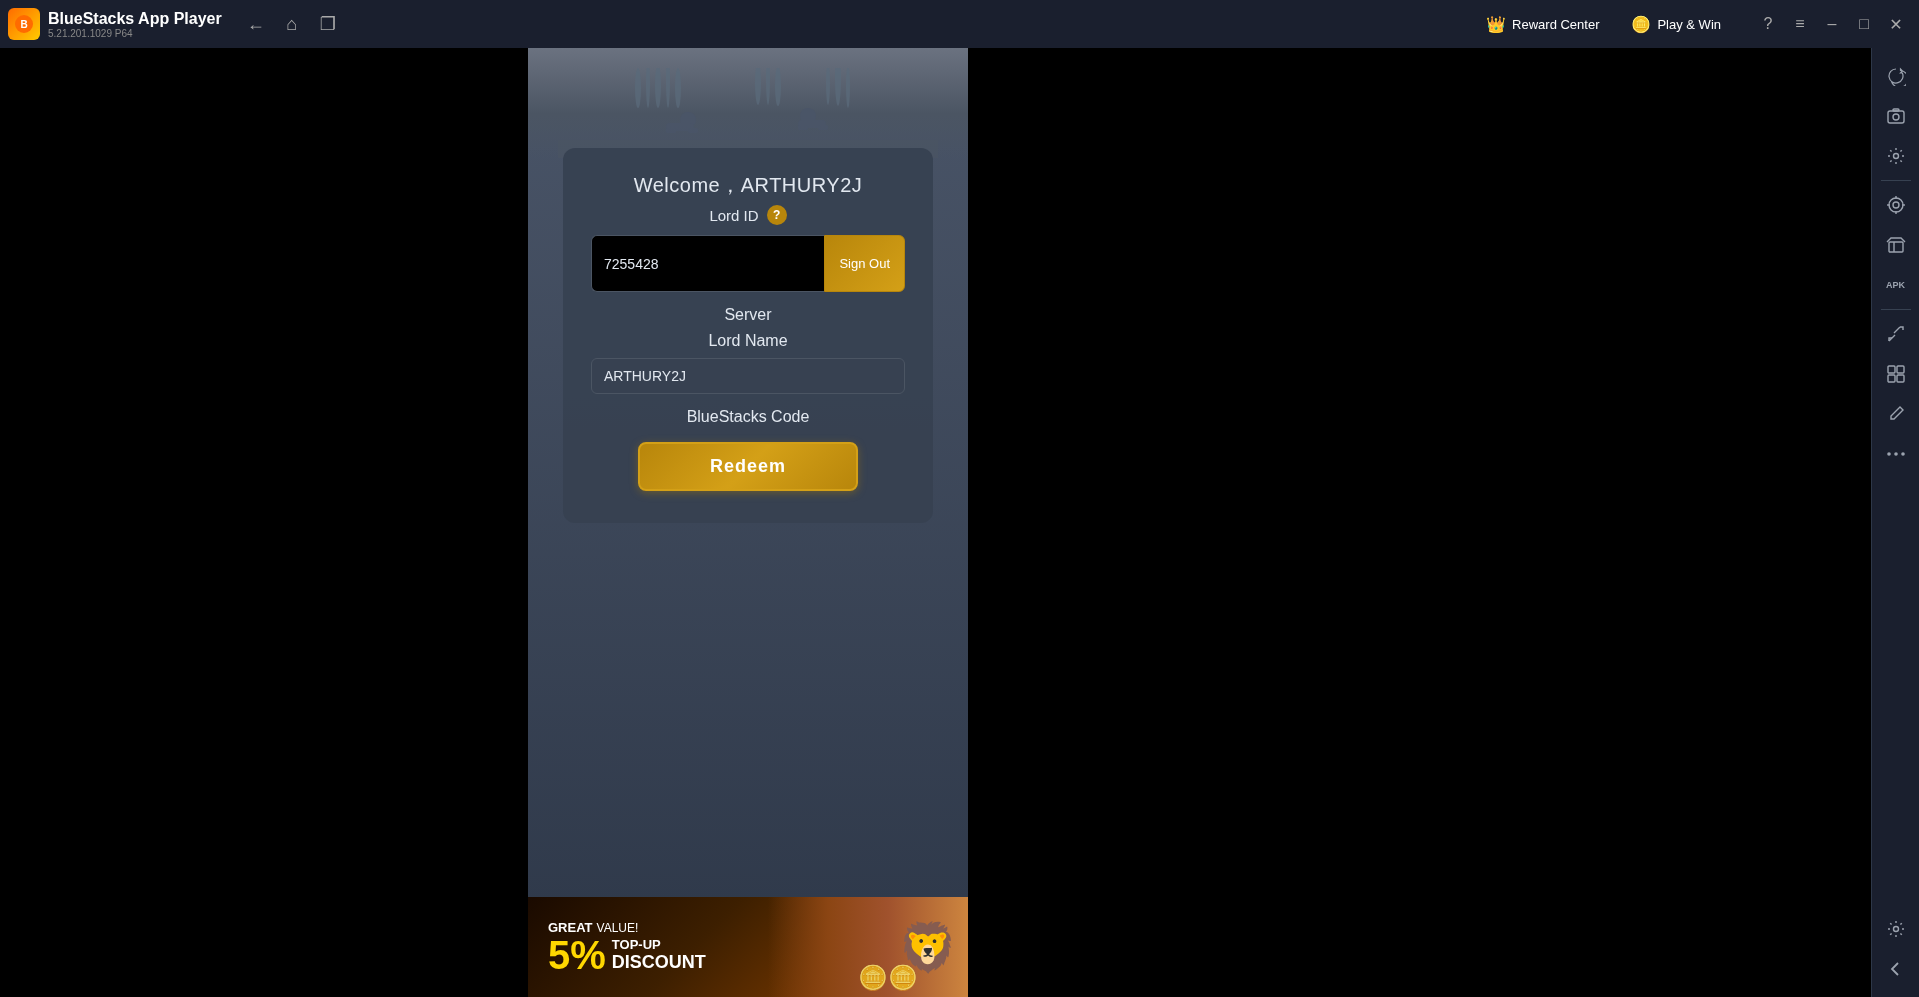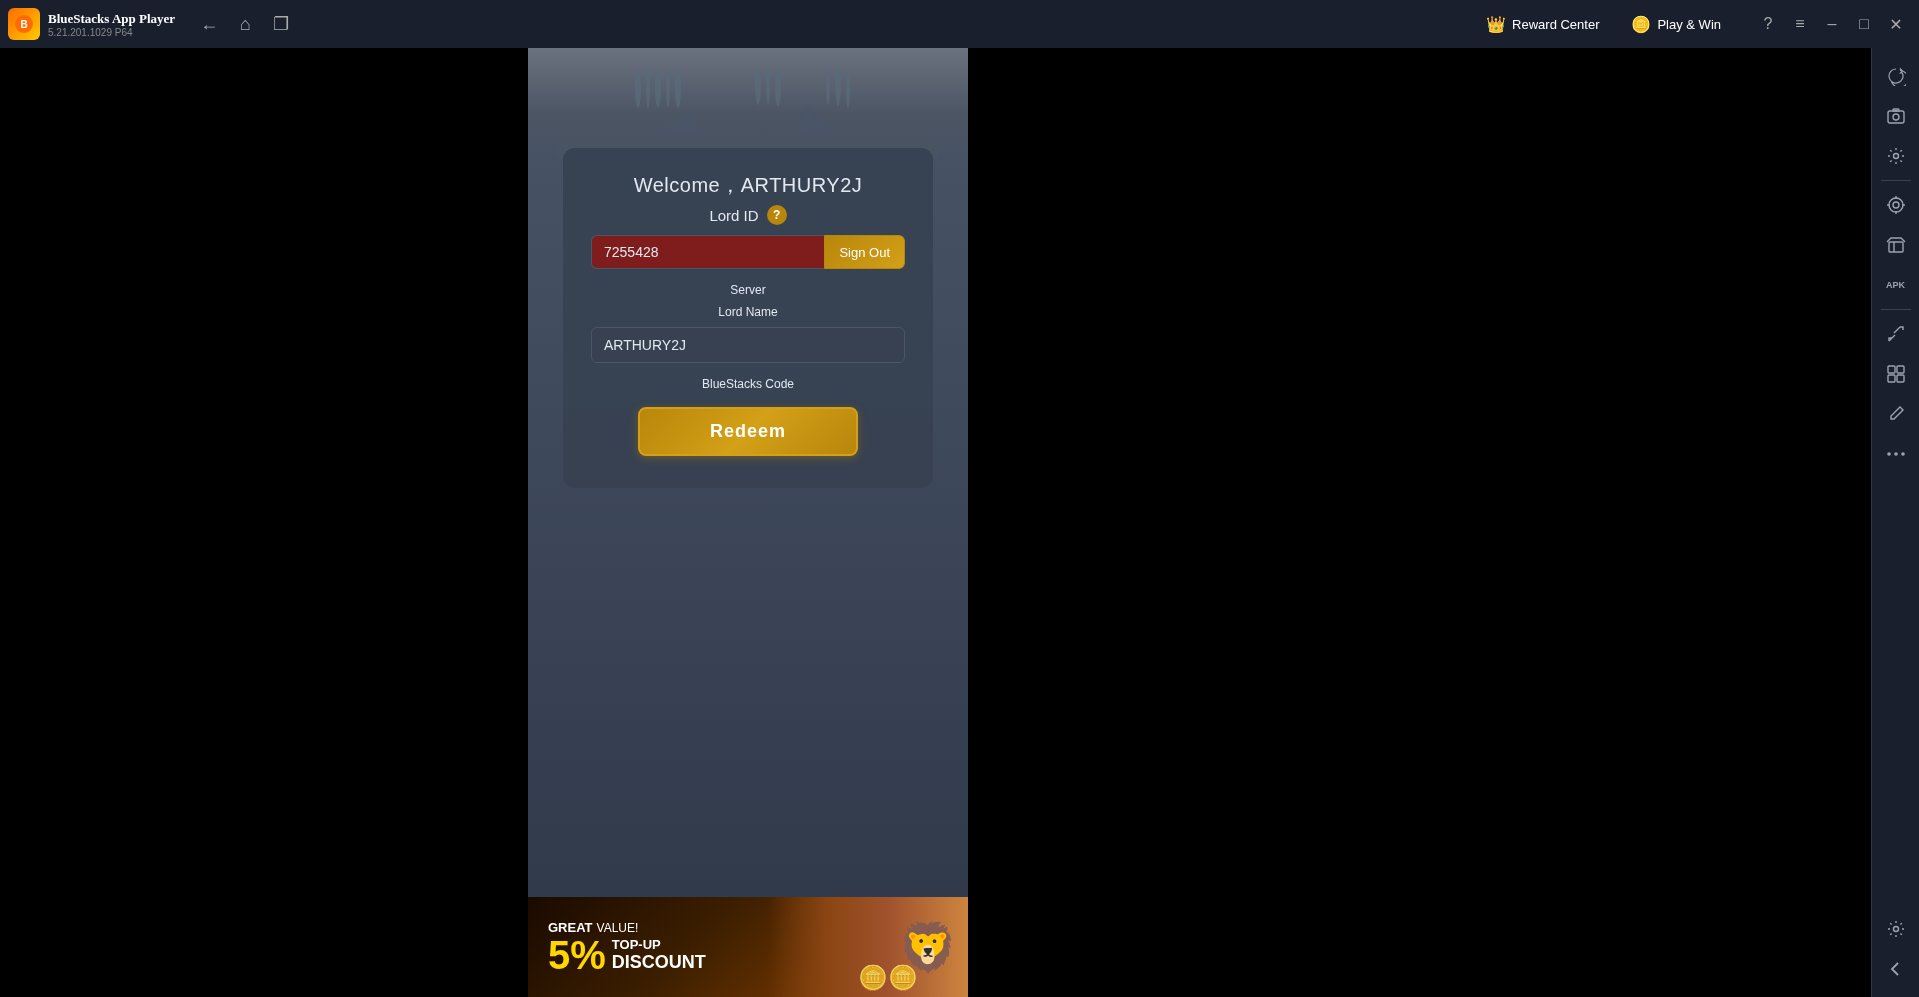--- a/index.html
+++ b/index.html
@@ -39,23 +39,22 @@
       align-items: center;
       justify-content: center;
       font-size: 16px;
     }
     .app-title-group {
       display: flex;
       flex-direction: column;
     }
     .app-title {
       color: #fff;
-      font-size: 13px;
+      font-size: 16px;
       font-weight: bold;
-      font-family: Liberation Serif, serif;
     }
     .app-version {
       color: #888;
       font-size: 10px;
     }
     .titlebar-nav {
       display: flex;
       align-items: center;
       gap: 4px;
       margin-left: 10px;
@@ -221,44 +220,44 @@
     }
 
     .lord-id-input-row {
       display: flex;
       width: 100%;
       gap: 0;
       margin-bottom: 14px;
     }
     .lord-id-input {
       flex: 1;
-      background: #7f1d1d;
+      background: #000000;
       border: 1px solid #4b5563;
       border-right: none;
       border-radius: 6px 0 0 6px;
       color: #e2e8f0;
       font-size: 14px;
       padding: 8px 12px;
       outline: none;
     }
     .sign-out-btn {
       background: linear-gradient(135deg, #b8860b, #d4a017);
       border: 1px solid #b8860b;
       border-radius: 0 6px 6px 0;
       color: #fff;
       font-size: 13px;
-      padding: 8px 14px;
+      padding: 20px 14px;
       cursor: pointer;
       white-space: nowrap;
       font-weight: 500;
     }
 
     .field-label {
       color: #e2e8f0;
-      font-size: 12px;
+      font-size: 16px;
       font-weight: 500;
       margin-bottom: 8px;
       align-self: center;
     }
     .field-input {
       width: 100%;
       background: #374151;
       border: 1px solid #4b5563;
       border-radius: 6px;
       color: #e2e8f0;

